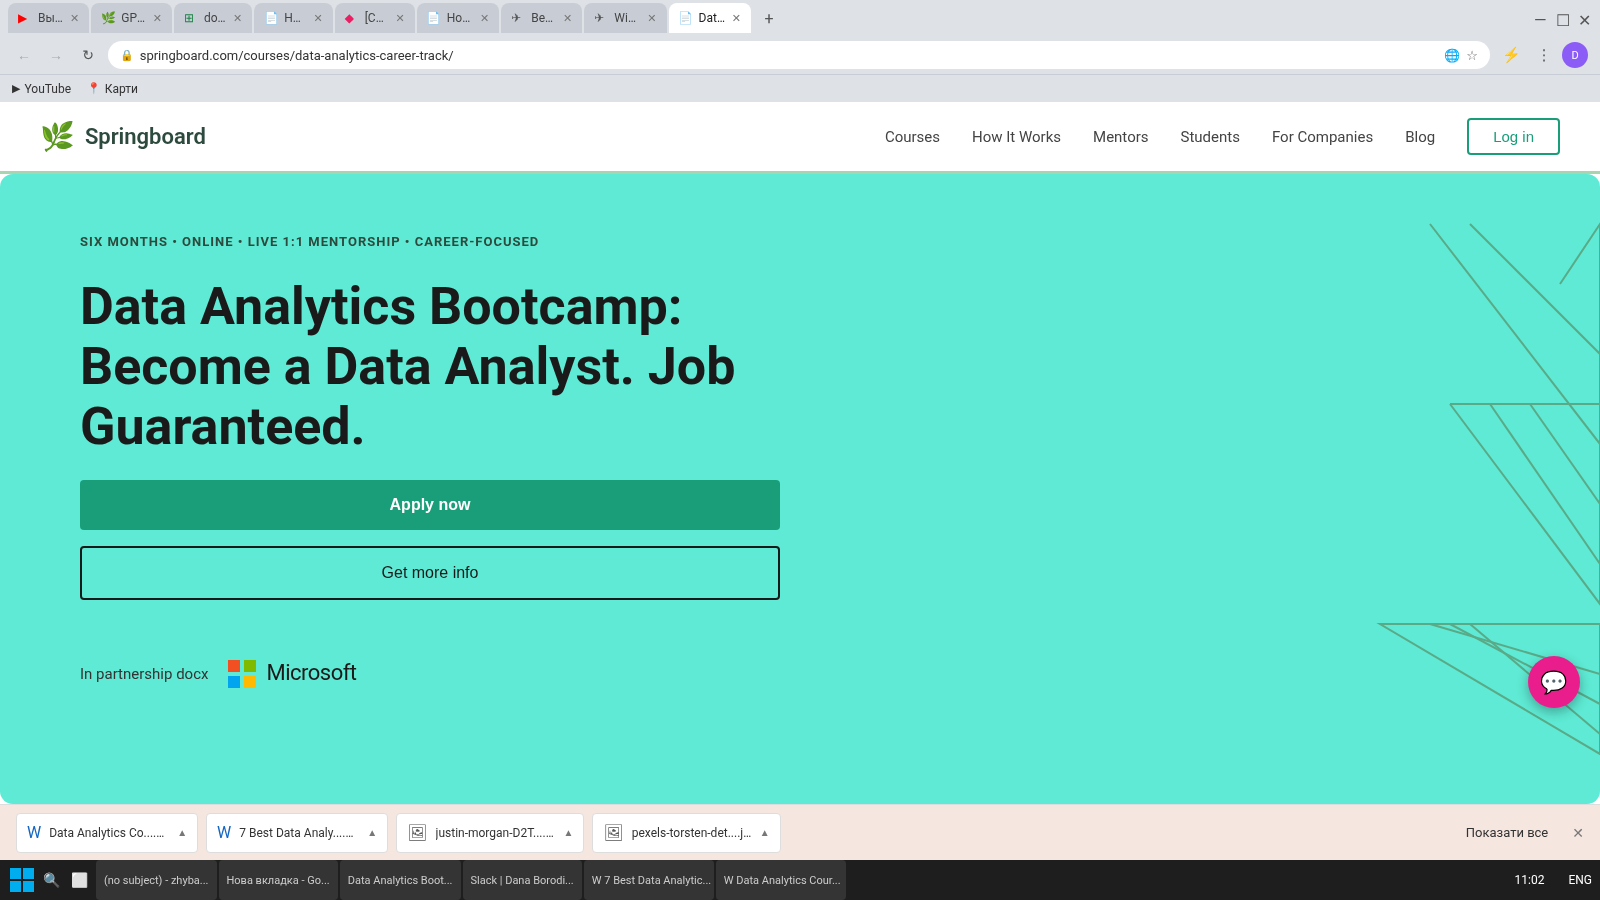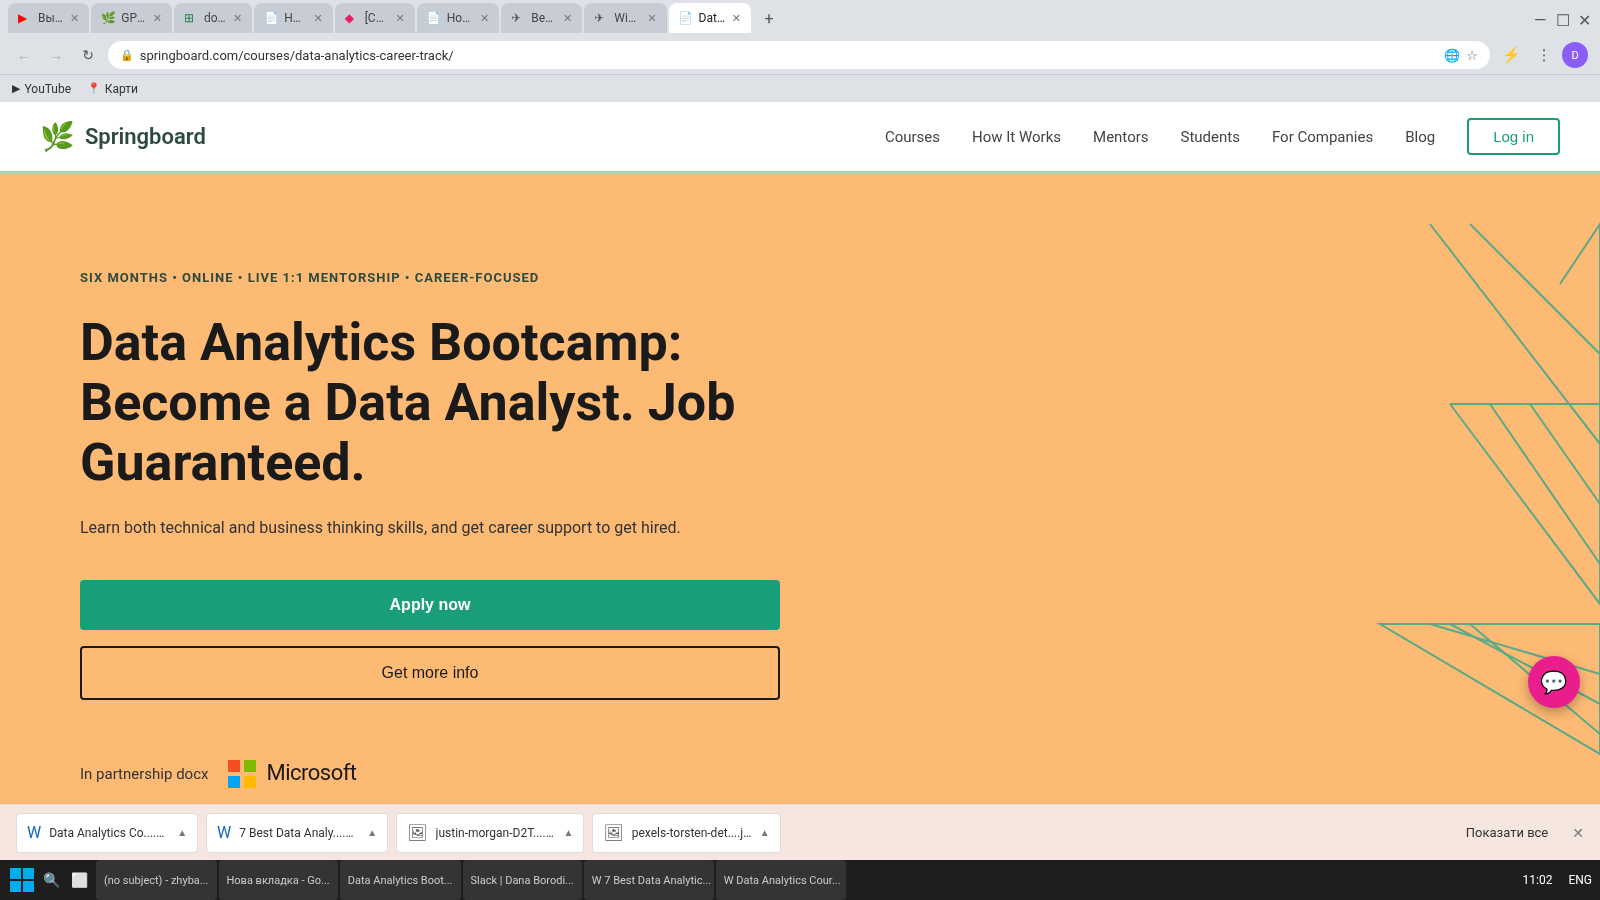--- a/index.html
+++ b/index.html
@@ -43,21 +43,21 @@
     
     .site-header { background: #fff; border-bottom: 3px solid #a8d4b0; display: flex; align-items: center; height: 72px; padding: 0 40px; }
     .logo { display: flex; align-items: center; gap: 10px; margin-right: auto; }
     .logo-icon { font-size: 28px; }
     .logo-text { font-size: 22px; font-weight: 600; color: #2d4a3e; }
     .site-nav { display: flex; align-items: center; gap: 32px; }
     .nav-link { font-size: 15px; color: #444; text-decoration: none; cursor: pointer; }
     .login-btn { border: 2px solid #1a9e7a; color: #1a9e7a; background: transparent; padding: 8px 24px; border-radius: 4px; font-size: 15px; cursor: pointer; font-weight: 500; }
 
     
-    .hero { background: #fdba74; min-height: 530px; padding: 96px 80px; position: relative; overflow: hidden; }
+    .hero { background: #5eead4; min-height: 530px; padding: 60px 80px; position: relative; overflow: hidden; border-radius: 13px; }
     .hero-content { max-width: 700px; position: relative; z-index: 2; }
     .hero-subtitle { font-size: 13px; font-weight: 700; color: #2d4a3e; letter-spacing: 1px; margin-bottom: 28px; }
     .hero-title { font-size: 52px; font-weight: 700; color: #1a1a1a; line-height: 1.15; margin-bottom: 24px; }
     .hero-description { font-size: 16px; color: #333; margin-bottom: 40px; line-height: 1.5; }
     .hero-buttons { display: flex; gap: 16px; margin-bottom: 60px; flex-direction: column; }
     .btn-primary { background: #1a9e7a; color: #fff; border: none; padding: 16px 32px; font-size: 16px; font-weight: 600; border-radius: 4px; cursor: pointer; }
     .btn-secondary { background: transparent; color: #1a1a1a; border: 2px solid #1a1a1a; padding: 16px 32px; font-size: 16px; font-weight: 500; border-radius: 4px; cursor: pointer; }
     .partnership { display: flex; align-items: center; gap: 20px; }
     .partnership-text { font-size: 15px; color: #333; }
     .microsoft-logo { display: flex; align-items: flex-start; gap: 10px; }
@@ -203,21 +203,20 @@
         <a class="nav-link">For Companies</a>
         <a class="nav-link">Blog</a>
         <button class="login-btn">Log in</button>
       </nav>
     </div>
 
     <div class="hero" style="flex:1; position:relative;">
       <div class="hero-content">
         <div class="hero-subtitle">SIX MONTHS • ONLINE • LIVE 1:1 MENTORSHIP • CAREER-FOCUSED</div>
         <h1 class="hero-title">Data Analytics Bootcamp: Become a Data Analyst. Job Guaranteed.</h1>
-        <p class="hero-description">Learn both technical and business thinking skills, and get career support to get hired.</p>
         <div class="hero-buttons">
           <button class="btn-primary">Apply now</button>
           <button class="btn-secondary">Get more info</button>
         </div>
         <div class="partnership">
           <span class="partnership-text">In partnership docx</span>
           <div class="microsoft-logo">
             <div class="ms-grid">
               <div class="ms-square ms-red"></div>
               <div class="ms-square ms-green"></div>
@@ -293,19 +292,19 @@
     <div class="nav-btn" style="color:#aaa;">🔍</div>
     <div class="nav-btn" style="color:#aaa;">⬜</div>
     <div id="taskbar-items" style="display:flex; gap:2px; align-items:center;">
         <div class="taskbar-item" style="font-size: 11px; color: rgb(204, 204, 204); background: rgba(255, 255, 255, 0.1); border-radius: 4px; padding: 2px 8px; max-width: 130px; overflow: hidden; white-space: nowrap; text-overflow: ellipsis;">(no subject) - zhyba...</div>
         <div class="taskbar-item" style="font-size: 11px; color: rgb(204, 204, 204); background: rgba(255, 255, 255, 0.1); border-radius: 4px; padding: 2px 8px; max-width: 130px; overflow: hidden; white-space: nowrap; text-overflow: ellipsis;">Нова вкладка - Go...</div>
         <div class="taskbar-item" style="font-size: 11px; color: rgb(204, 204, 204); background: rgba(255, 255, 255, 0.1); border-radius: 4px; padding: 2px 8px; max-width: 130px; overflow: hidden; white-space: nowrap; text-overflow: ellipsis;">Data Analytics Boot...</div>
         <div class="taskbar-item" style="font-size: 11px; color: rgb(204, 204, 204); background: rgba(255, 255, 255, 0.1); border-radius: 4px; padding: 2px 8px; max-width: 130px; overflow: hidden; white-space: nowrap; text-overflow: ellipsis;">Slack | Dana Borodi...</div>
         <div class="taskbar-item" style="font-size: 11px; color: rgb(204, 204, 204); background: rgba(255, 255, 255, 0.1); border-radius: 4px; padding: 2px 8px; max-width: 130px; overflow: hidden; white-space: nowrap; text-overflow: ellipsis;">W 7 Best Data Analytic...</div>
         <div class="taskbar-item" style="font-size: 11px; color: rgb(204, 204, 204); background: rgba(255, 255, 255, 0.1); border-radius: 4px; padding: 2px 8px; max-width: 130px; overflow: hidden; white-space: nowrap; text-overflow: ellipsis;">W Data Analytics Cour...</div>
       </div>
-    <div style="margin-left:auto; display:flex; gap:16px; align-items:center; color:#fff; font-size:12px;">
+    <div style="margin-left:auto; display:flex; gap:24px; align-items:center; color:#fff; font-size:12px;">
       <span>11:02</span>
       <span>ENG</span>
     </div>
   </div>
 
 </div>
 
 </body></html>

